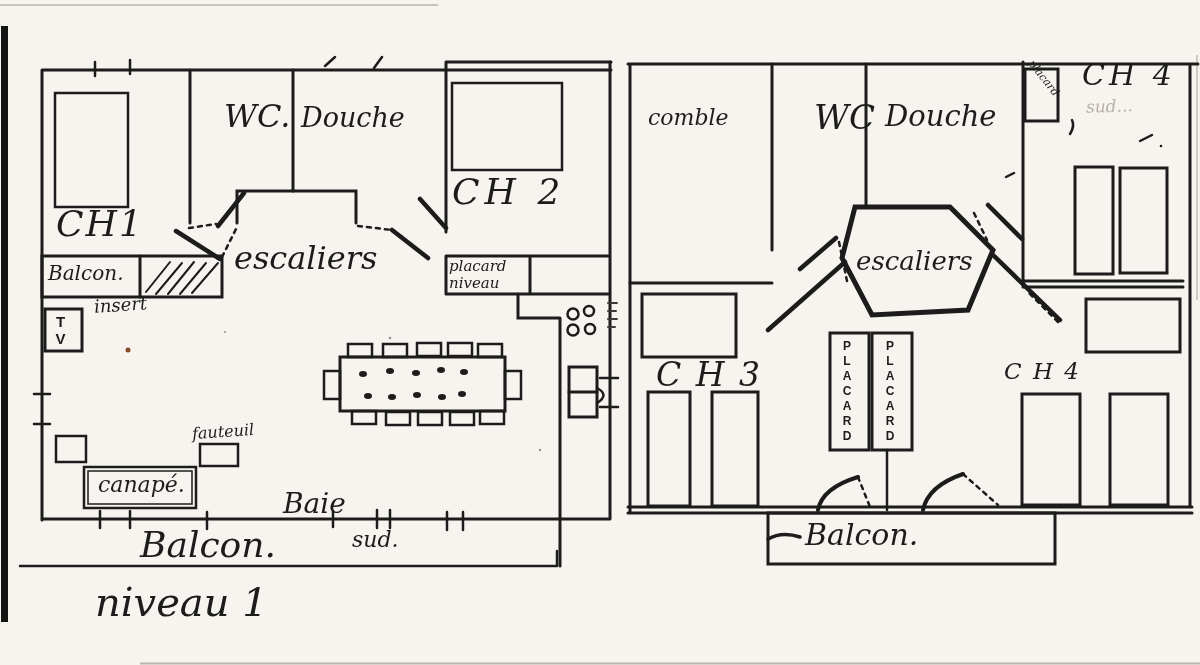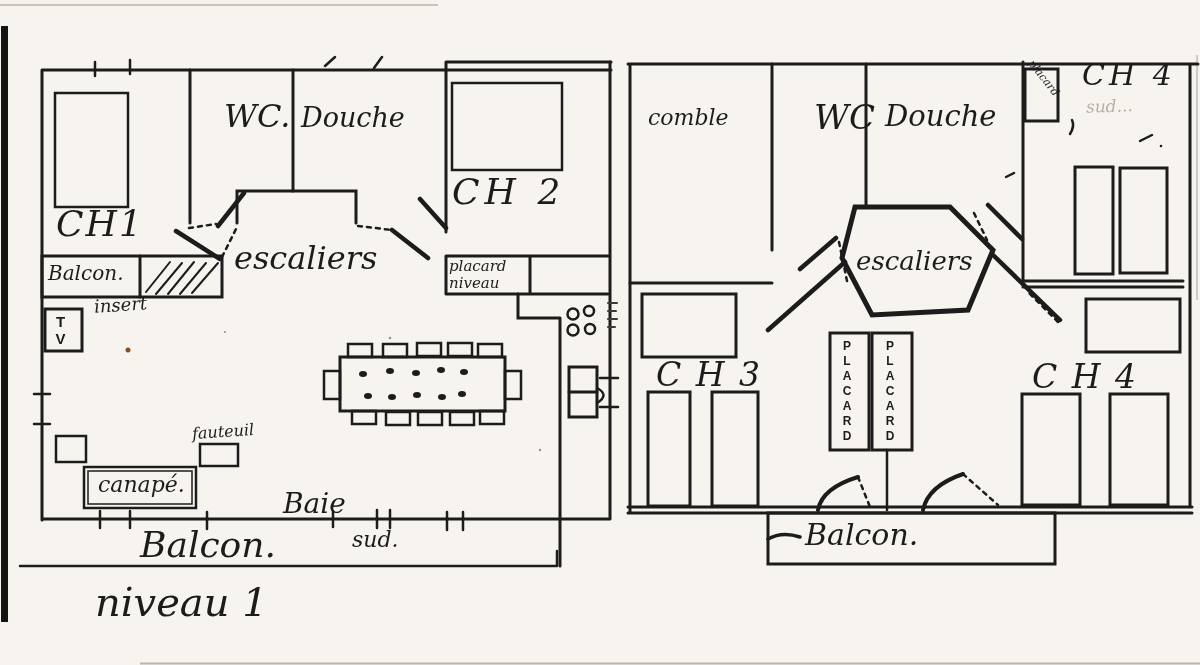--- a/index.html
+++ b/index.html
@@ -199,18 +199,18 @@
 <div class="lbl two-line" style="left:648px;top:102px;font-size:22px;line-height:1.45">
   <span>comble</span>
 </div>
 <div class="lbl" style="left:814px;top:100px;font-size:34px">WC</div>
 <div class="lbl" style="left:885px;top:102px;font-size:29px">Douche</div>
 <div class="lbl" style="left:1082px;top:60px;font-size:30px;letter-spacing:4px">CH 4</div>
 <div class="lbl faint" style="left:1086px;top:98px;font-size:17px;transform:rotate(-2deg)">sud...</div>
 <div class="lbl" style="left:1022px;top:74px;font-size:11px;width:46px;transform:rotate(52deg)">placard</div>
 <div class="lbl" style="left:856px;top:248px;font-size:26px">escaliers</div>
 <div class="lbl" style="left:656px;top:358px;font-size:33px;letter-spacing:2px">C H 3</div>
-<div class="lbl" style="left:1032px;top:360px;font-size:33px;letter-spacing:2px">C H 4</div>
+<div class="lbl" style="left:1004px;top:360px;font-size:23px;letter-spacing:2px">C H 4</div>
 <div class="lbl print vtext" style="left:841px;top:339px;font-size:12px;height:108px;letter-spacing:1px">PLACARD</div>
 <div class="lbl print vtext" style="left:884px;top:339px;font-size:12px;height:108px;letter-spacing:1px">PLACARD</div>
 <div class="lbl" style="left:805px;top:520px;font-size:30px">Balcon.</div>
 
 </div>
 
 </body></html>

